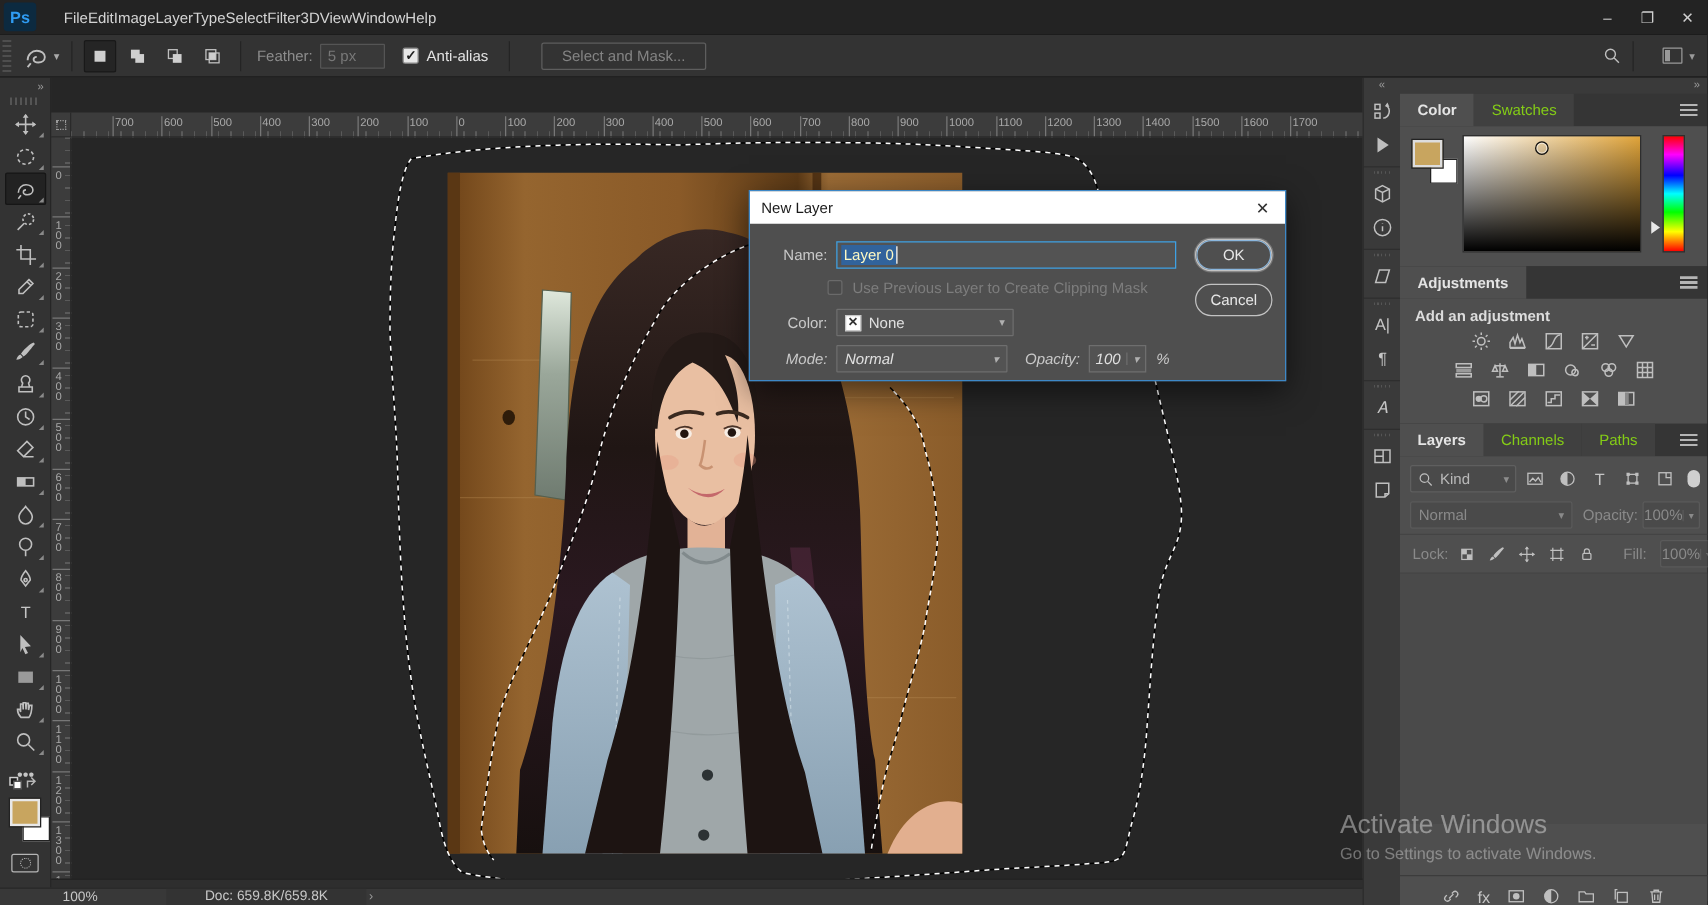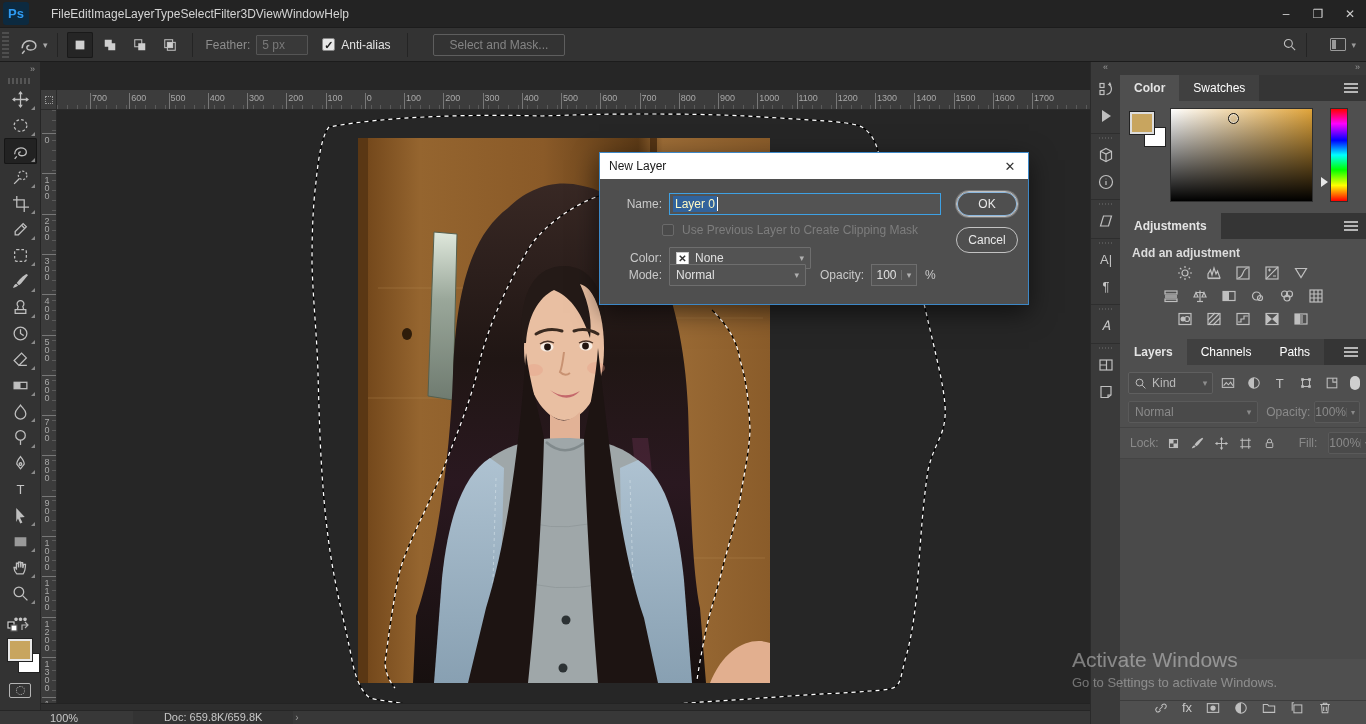--- a/index.html
+++ b/index.html
@@ -120,21 +120,21 @@
   #rightstrip { left:1090px; top:62px; width:30px; height:662px; background:#3a3a3a; border-left:1px solid #2a2a2a; z-index:20;}
   #rightstrip .head { height:13px; color:#9a9a9a; font-size:9px; text-align:center; }
   .strip-icon { width:30px; height:27px; display:flex; align-items:center; justify-content:center; color:#bfbfbf; }
   .strip-gap { height:8px; border-top:1px solid #2e2e2e; margin-top:4px;
     background:repeating-linear-gradient(to right,#555 0 1px,transparent 1px 3px) center 3px / 14px 2px no-repeat; }
 
   
   #rightpanels { left:1120px; top:62px; width:246px; height:662px; background:#3a3a3a; z-index:20; }
   .dockhead { height:13px; color:#9a9a9a; font-size:9px; text-align:right; padding-right:6px; }
   .ptabs { height:26px; background:#353535; display:flex; align-items:center; position:relative; }
-  .ptab { height:26px; padding:6px 14px 0; color:#ffffff; background:#404040; font-size:12px; }
+  .ptab { height:26px; padding:6px 14px 0; color:#84cc16; background:#404040; font-size:12px; }
   .ptab.active { background:#4f4f4f; color:#e4e4e4; font-weight:bold; }
   .pmenu { position:absolute; right:8px; top:8px; width:14px; height:10px;
     background:repeating-linear-gradient(to bottom,#b5b5b5 0 2px,transparent 2px 4px); }
   .pbody { background:#4f4f4f; position:relative; }
 
   
   #color-body { height:112px; }
   #cp-fg { position:absolute; left:10px; top:11px; width:24px; height:22px; background:#c8a55f;
     border:2px solid #ddd; outline:1px solid #222; z-index:2;}
   #cp-bg { position:absolute; left:24px; top:26px; width:22px; height:20px; background:#fff; border:1px solid #222; }
@@ -176,21 +176,21 @@
   #layer-row { height:37px; background:#6b6b6b; display:flex; align-items:center; border-bottom:1px solid #414141; }
   #eye-box { width:28px; height:37px; border-right:1px solid #575757; display:flex; align-items:center; justify-content:center; color:#dcdcdc; }
   #layer-thumb { width:24px; height:31px; margin:0 10px 0 8px; border:1px solid #111; position:relative;
     background:linear-gradient(100deg,#8a5a2c 60%,#9a6a35); }
   #layer-thumb::after { content:""; position:absolute; left:5px; top:8px; width:13px; height:23px;
     background:radial-gradient(ellipse at 50% 30%, #241a18 60%, transparent 62%); }
   #layer-name { font-style:italic; color:#f0f0f0; }
   #layer-lock { margin-left:auto; margin-right:10px; color:#e0e0e0; }
   #layers-empty { height:200px; background:#4a4a4a; }
   #layers-bottom { position:absolute; left:0; bottom:0; width:246px; height:24px; background:#4f4f4f;
-    border-top:1px solid #3c3c3c; display:flex; align-items:flex-start; justify-content:center; gap:14px; }
+    border-top:1px solid #3c3c3c; display:flex; align-items:flex-end; justify-content:center; gap:14px; }
   #layers-bottom .lb { color:#a8a8a8; display:flex; align-items:center; }
 
   
   #statusbar { left:0; top:710px; width:1090px; height:14px; background:#383838; border-top:1px solid #262626;
     display:flex; align-items:center; z-index:22; font-size:11px; }
   #status-zoom { margin-left:50px; color:#c8c8c8; }
   #status-doc { margin-left:55px; width:160px; color:#c8c8c8; text-align:center; background:#333; height:14px; }
   #status-chev { color:#9a9a9a; margin-left:2px; font-size:10px; }
 
   
@@ -581,21 +581,21 @@
       <span>Use Previous Layer to Create Clipping Mask</span>
     </div>
     <div class="drow" style="left:0;top:94px;">
       <span class="dlabel">Color:</span>
       <div class="dselect" style="width:142px;">
         <span id="color-x">✕</span>
         <span>None</span>
         <span class="chev">▾</span>
       </div>
     </div>
-    <div class="drow" style="left:0;top:111px;">
+    <div class="drow" style="left:0;top:123px;font-style:italic;">
       <span class="dlabel">Mode:</span>
       <div class="dselect" style="width:137px;">
         <span>Normal</span>
         <span class="chev">▾</span>
       </div>
       <span class="dlabel" style="width:58px;">Opacity:</span>
       <div id="opacity-box">
         <span class="val">100</span>
         <span class="dd">▾</span>
       </div>

